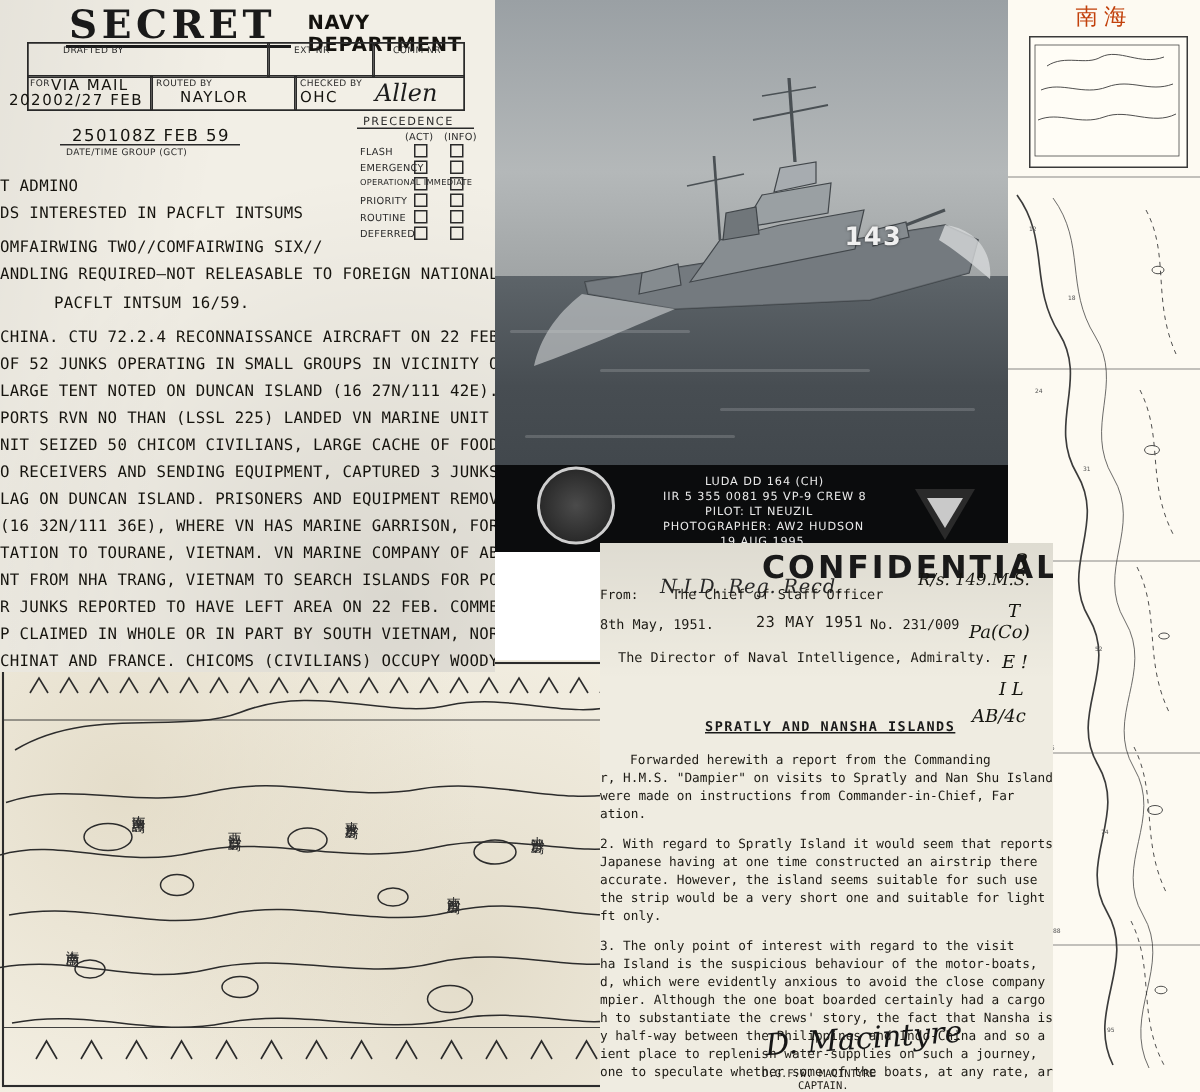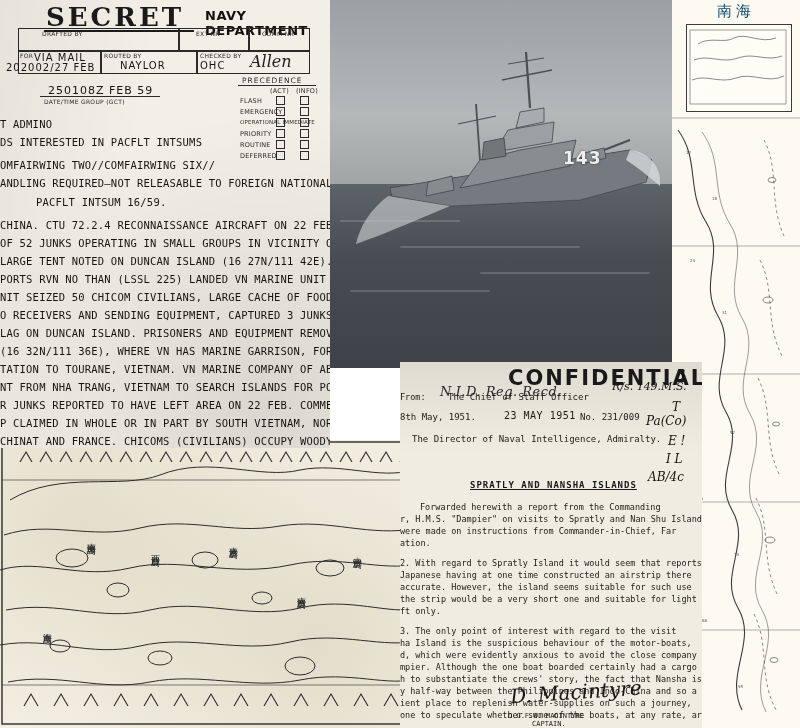--- a/index.html
+++ b/index.html
@@ -44,21 +44,21 @@
   
   #chart-nautical {
     left: 672px; top: 0; width: 128px; height: 728px;
     background: #fdfaf2;
     overflow: hidden;
   }
   #chart-nautical .hdr {
     position:absolute; top:2px; left:0; width:100%;
     text-align:center;
     font-family: "DejaVu Sans", sans-serif;
-    font-size: 15px; color:#0c4a6e; letter-spacing:4px;
+    font-size: 15px; color:#c2410c; letter-spacing:4px;
   }
   #chart-nautical .inset {
     position:absolute; left:14px; top:24px; width:104px; height:86px;
     border:1px solid #3a3a3a; background:#fffdf6;
   }
   #chart-nautical .ch-num {
     position:absolute; font-size:4px; color:#555;
     font-family:"DejaVu Sans", sans-serif;
   }
   #chart-nautical svg { position:absolute; left:0; top:0; }
@@ -355,20 +355,30 @@
     <path d="M152,160 L176,156 L174,138 L154,142 Z" fill="#70767a" stroke="#3f4448" stroke-width=".8"></path>
 
     <path d="M96,196 L124,190 L122,176 L98,182 Z" fill="#858b8f" stroke="#41464a" stroke-width=".8"></path>
     <path d="M252,164 L276,158 L274,148 L254,153 Z" fill="#858b8f" stroke="#41464a" stroke-width=".8"></path>
     <line x1="274" y1="150" x2="300" y2="140" stroke="#4a5054" stroke-width="2"></line>
 
     <path d="M58,196 C40,210 30,226 26,244 C60,232 96,216 120,206 Z" fill="#c9cdce" opacity=".65"></path>
   </svg>
   <div class="hullnum">143</div>
 
+  <div class="caption">
+    <div class="ln" style="top:6px; left:140px;">LUDA DD 164 (CH)</div>
+    <div class="ln" style="top:16px;">IIR 5 355 0081 95 VP-9 CREW 8</div>
+    <div class="ln" style="top:26px; left:140px;">PILOT: LT NEUZIL</div>
+    <div class="ln" style="top:36px;">PHOTOGRAPHER:  AW2 HUDSON</div>
+    <div class="ln" style="top:46px; left:150px;">19 AUG 1995</div>
+    <div class="seal"></div>
+    <div class="tri"></div>
+    <div class="tri-in"></div>
+  </div>
 </div>
 
 <div class="layer" id="doc-secret">
   <div class="sec-title">SECRET</div>
   <div class="sec-title-ul"></div>
   <div class="navy-dept">NAVY DEPARTMENT</div>
 
   <div class="grid-box" style="left:18px; top:28px; width:290px; height:44px;"></div>
   <div class="grid-box" style="left:18px; top:28px; width:160px; height:22px;"></div>
   <div class="grid-box" style="left:178px; top:28px; width:70px; height:22px;"></div>

